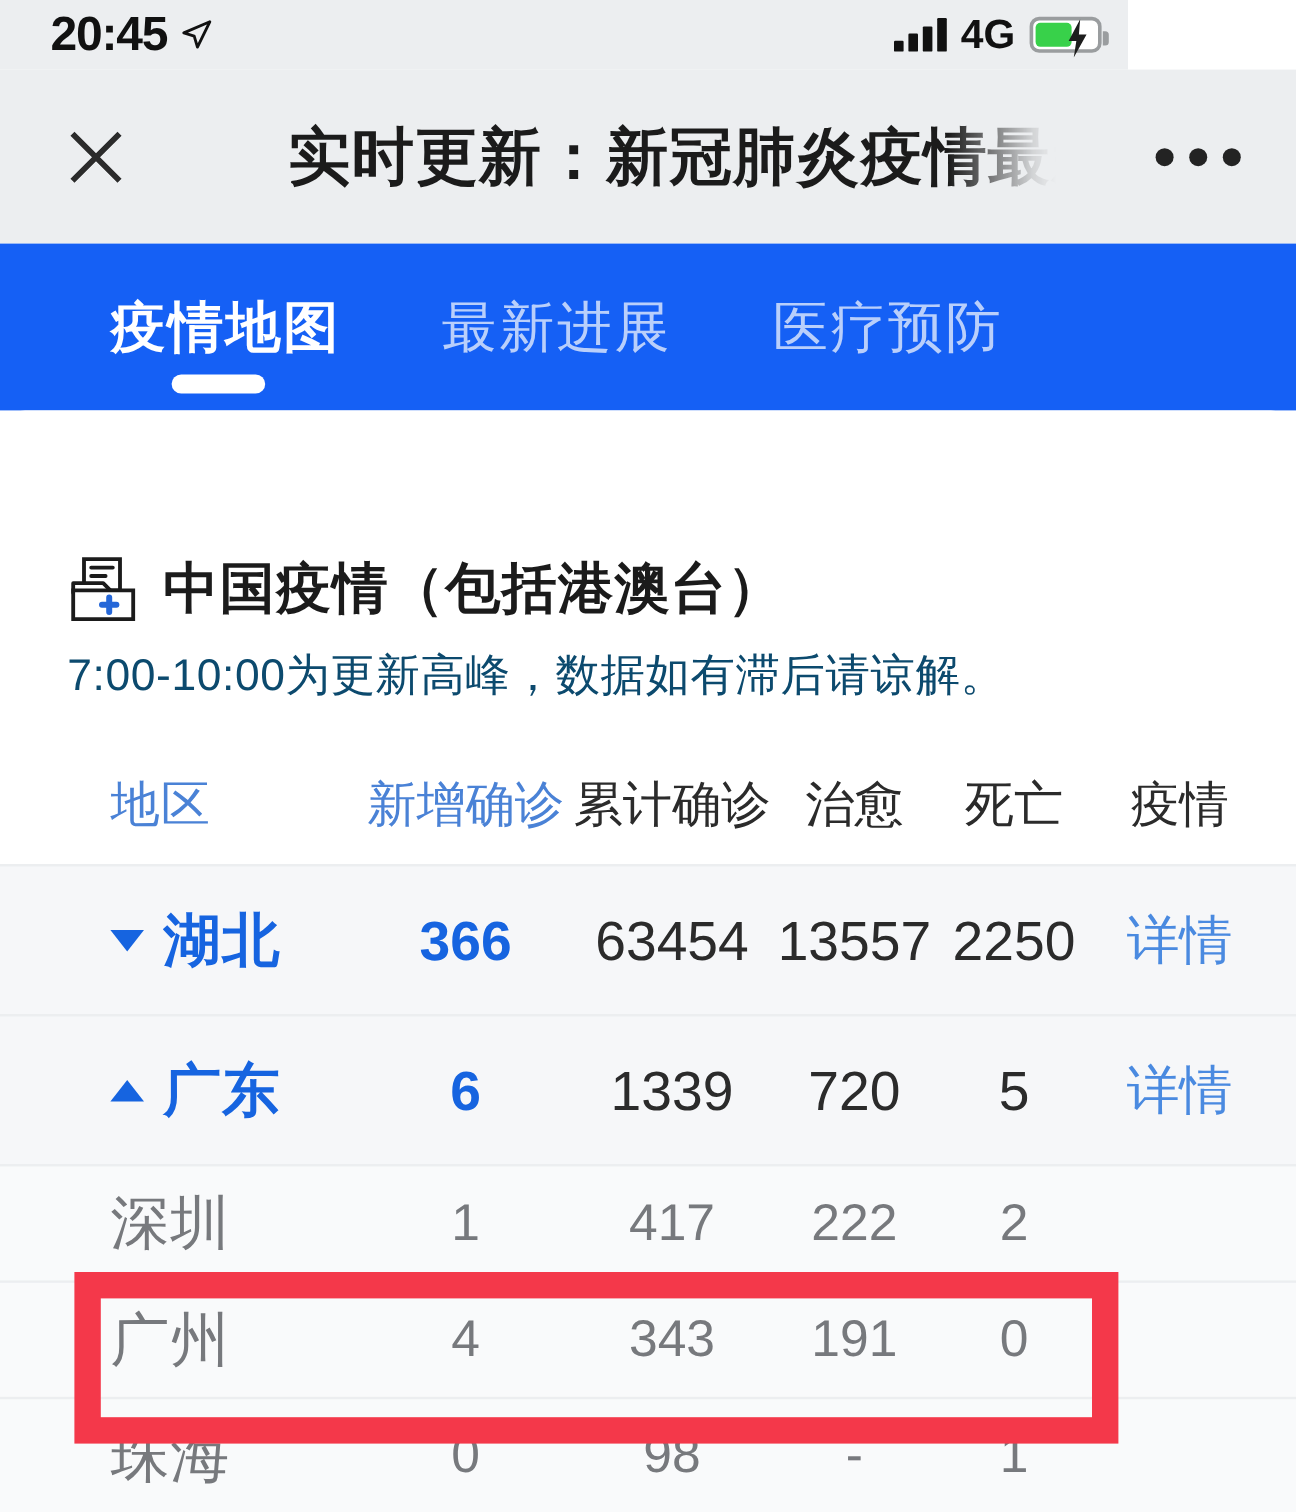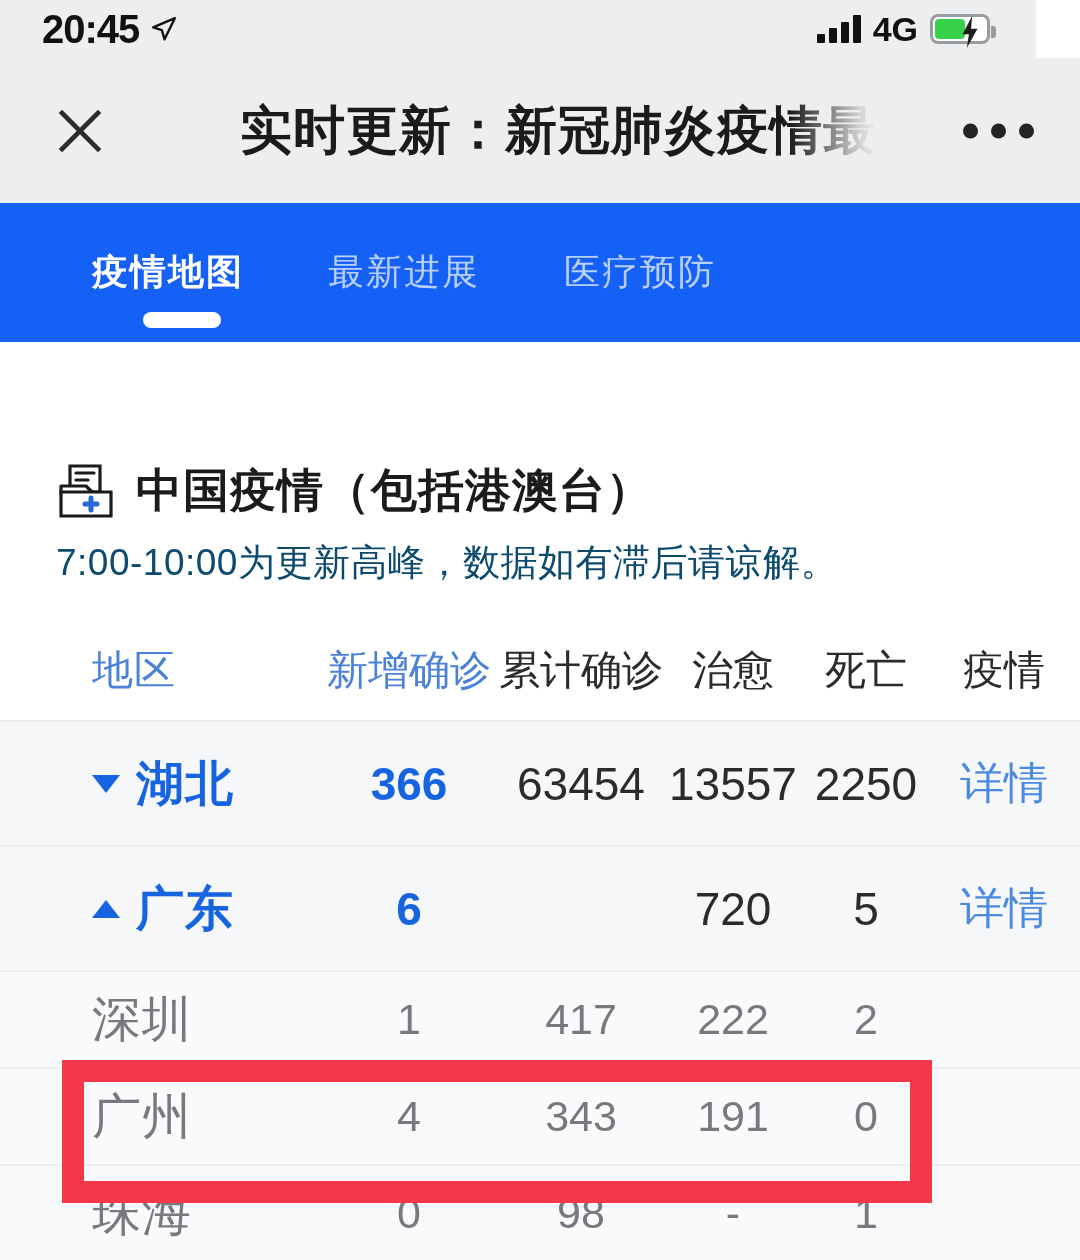--- a/index.html
+++ b/index.html
@@ -6,24 +6,24 @@
   html, body {
     width:1080px; height:1260px;
     background:#ffffff;
     font-family:"Liberation Sans","DejaVu Sans",sans-serif;
     overflow:hidden;
   }
   #screen { position:relative; width:1080px; height:1260px; background:#fff; }
 
   
   .statusbar{
-    position:absolute; left:0; top:0; width:1036px; height:58px;
+    position:absolute; left:0; top:0; width:940px; height:58px;
     background:#eceef0;
     display:flex; align-items:center; justify-content:space-between;
-    padding:0 46px 0 42px;
+    padding:0 22px 0 42px;
   }
   .sb-left{ display:flex; align-items:center; gap:12px; }
   .sb-time{ font-size:40px; font-weight:bold; color:#111; letter-spacing:-1px; line-height:1; }
   .sb-loc{ width:26px; height:26px; display:block; }
   .sb-right{ display:flex; align-items:center; gap:12px; }
   .sig{ display:flex; align-items:flex-end; gap:4px; height:28px; }
   .sig i{ display:block; width:8px; background:#111; border-radius:1px; }
   .sig i:nth-child(1){ height:9px; }
   .sig i:nth-child(2){ height:15px; }
   .sig i:nth-child(3){ height:21px; }
@@ -55,21 +55,21 @@
          display:flex; gap:13px; }
   .dots span{ width:15px; height:15px; border-radius:50%; background:#232323; display:block; }
 
   
   .tabbar{
     position:absolute; left:0; top:203px; width:1080px; height:139px;
     background:#1560f5;
   }
   .tabs{ position:absolute; left:0; top:0; width:1080px; height:139px;
          display:flex; align-items:center; }
-  .tab{ position:relative; font-size:36px; color:#b9cffb; letter-spacing:2px;
+  .tab{ position:relative; font-size:46px; color:#b9cffb; letter-spacing:2px;
         white-space:nowrap;font-family:Liberation Mono, monospace; }
   .tab.active{ color:#ffffff; font-weight:bold; }
   .tab1{ margin-left:92px; }
   .tab2{ margin-left:84px; }
   .tab3{ margin-left:84px; }
   .tab4{ margin-left:84px; }
   .tab-underline{ position:absolute; left:143px; bottom:14px; width:78px; height:16px;
                   background:#ffffff; border-radius:8px; }
 
   
@@ -84,21 +84,21 @@
   
   .tbl{ position:absolute; left:0; top:278px; width:1042px; }
   .row{ position:relative; display:flex; align-items:center; width:1080px; }
   .hdr{ height:100px; background:#ffffff; }
   .hdr .c{ font-size:41px; color:#2b2b2b; }
   .hdr .c.blue{ color:#4a82d6; }
   .prov{ height:125px; background:#f6f7f9; border-top:2px solid #eceef0; }
   .city{ height:97px; background:#f9fafb; border-top:2px solid #eceef0; }
 
   .c{ position:absolute; text-align:center; white-space:nowrap;
-      transform:translateX(-50%); font-size:42px;margin-left:21px; }
+      transform:translateX(-50%); font-size:42px; }
 
   .region-cell{ position:absolute; left:92px; display:flex; align-items:center; gap:16px; }
   .region-cell.hdrcell{ left:92px; }
   .caret{ width:0; height:0; display:block; }
   .caret.down{ border-left:14px solid transparent; border-right:14px solid transparent;
                border-top:18px solid #1664e0; }
   .caret.up{ border-left:14px solid transparent; border-right:14px solid transparent;
              border-bottom:18px solid #1664e0; }
   .region-name{ font-size:48px; font-weight:bold; color:#1664e0; letter-spacing:1px; }
   .region-name.hdr-label{ font-size:41px; font-weight:normal; color:#4a82d6; }
@@ -208,20 +208,21 @@
         <div class="c v v-death">2250</div>
         <div class="c detail v-detail">详情</div>
       </div>
 
       <div class="row prov">
         <div class="region-cell">
           <span class="caret up"></span>
           <span class="region-name">广东</span>
         </div>
         <div class="c v v-new v-new-val">6</div>
+        <div class="c v v-total">1339</div>
         <div class="c v v-cure">720</div>
         <div class="c v v-death">5</div>
         <div class="c detail v-detail">详情</div>
       </div>
 
       <div class="row city">
         <div class="city-name">深圳</div>
         <div class="c v v-new">1</div>
         <div class="c v v-total">417</div>
         <div class="c v v-cure">222</div>

